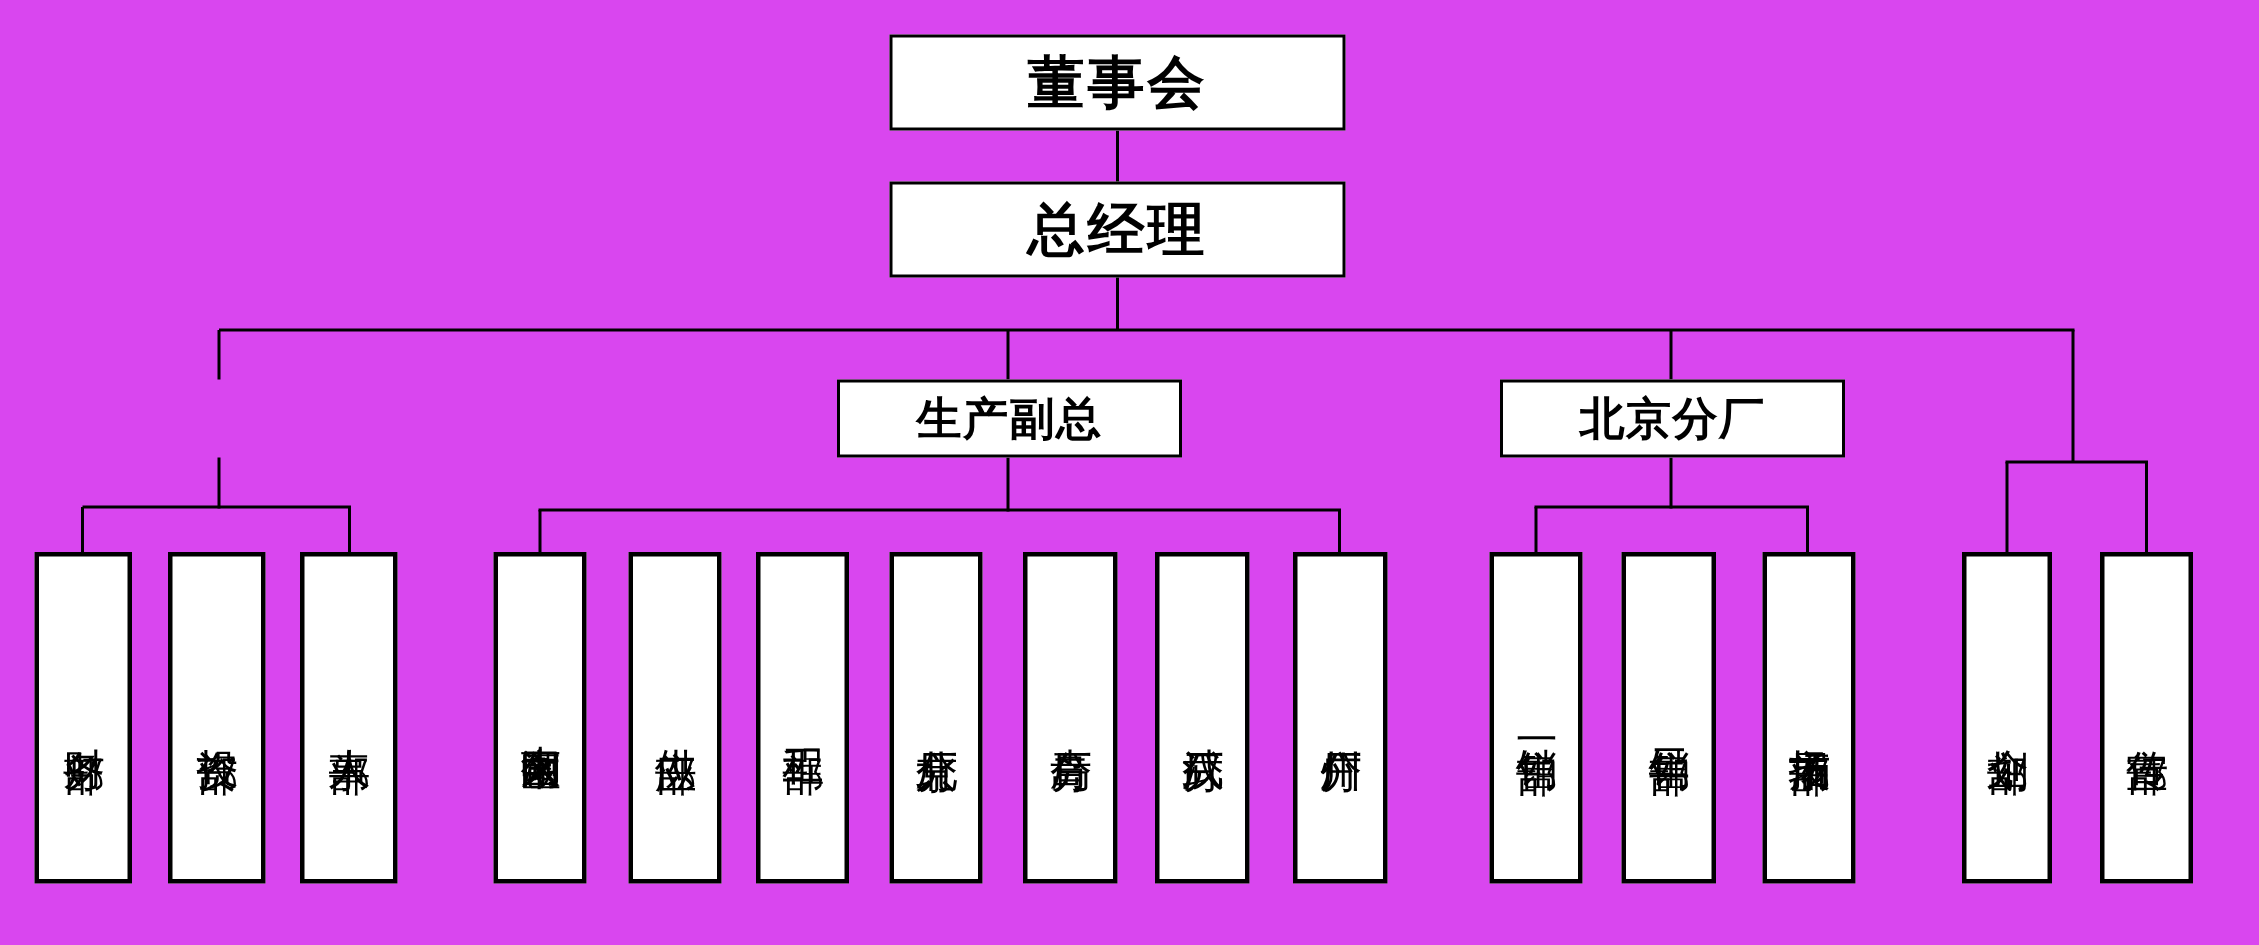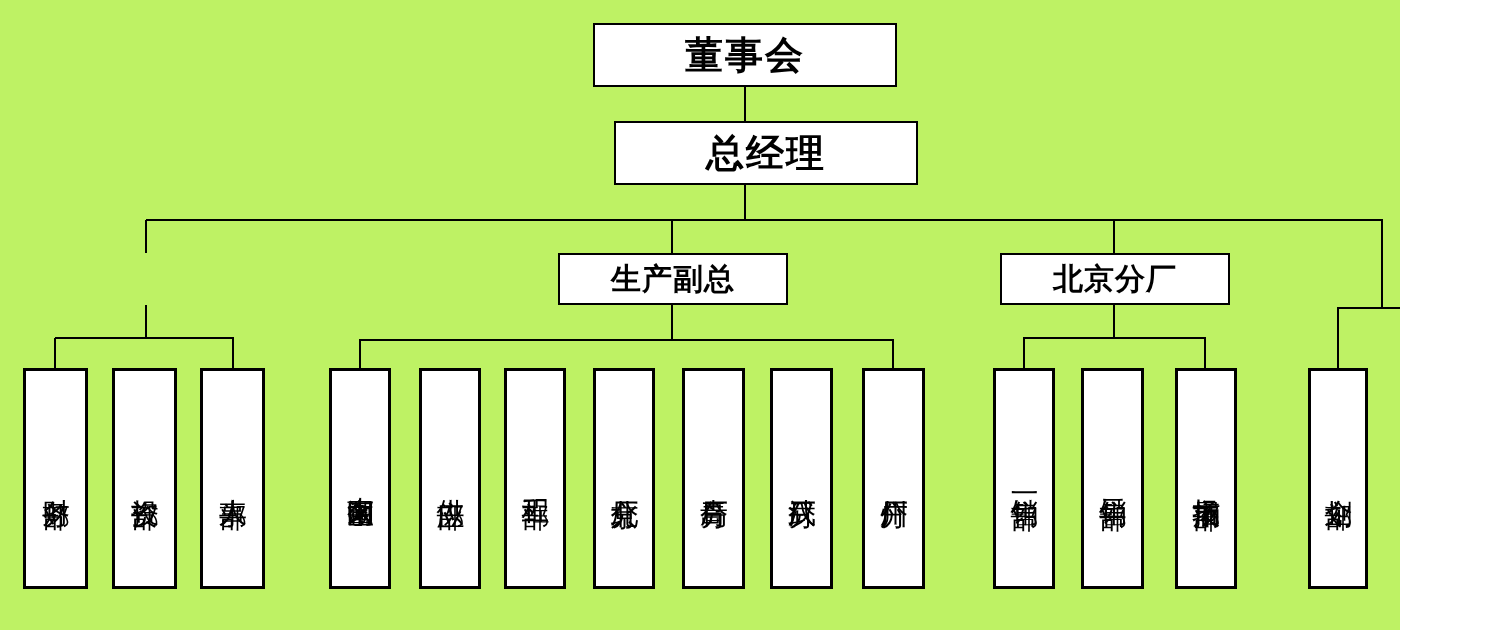--- a/index.html
+++ b/index.html
@@ -1,20 +1,20 @@
 <!DOCTYPE html>
 <html><head>
 <meta charset="utf-8">
 <style>
   html, body { margin: 0; padding: 0; background: #ffffff; }
   #canvas {
     position: relative;
-    width: 1400px;
+    width: 1506px;
     height: 630px;
-    background: #bef264;
+    background: #d946ef;
     font-family: Liberation Sans, sans-serif;
     color: #000000;
     overflow: hidden;
   }
   .node {
     position: absolute;
     box-sizing: border-box;
     background: #ffffff;
     display: flex;
     align-items: center;
@@ -81,21 +81,21 @@
   <div class="vline" style="left:1023px; top:338px; height:30px;"></div>
   <div class="vline" style="left:1204px; top:338px; height:30px;"></div>
 
   <div class="hline" style="left:1337px; top:307px; width:95px;"></div>
   <div class="vline" style="left:1337px; top:308px; height:60px;"></div>
   <div class="vline" style="left:1430px; top:308px; height:60px;"></div>
 
   <div class="node lvl1" style="left:593px; top:23px; width:304px; height:64px;">
     <span>董事会</span>
   </div>
-  <div class="node lvl1" style="left:614px; top:121px; width:304px; height:64px;">
+  <div class="node lvl1" style="left:593px; top:121px; width:304px; height:64px;">
     <span>总经理</span>
   </div>
 
   <div class="node lvl2" style="left:558px; top:253px; width:230px; height:52px;">
     <span>生产副总</span>
   </div>
   <div class="node lvl2" style="left:1000px; top:253px; width:230px; height:52px;">
     <span>北京分厂</span>
   </div>
 

